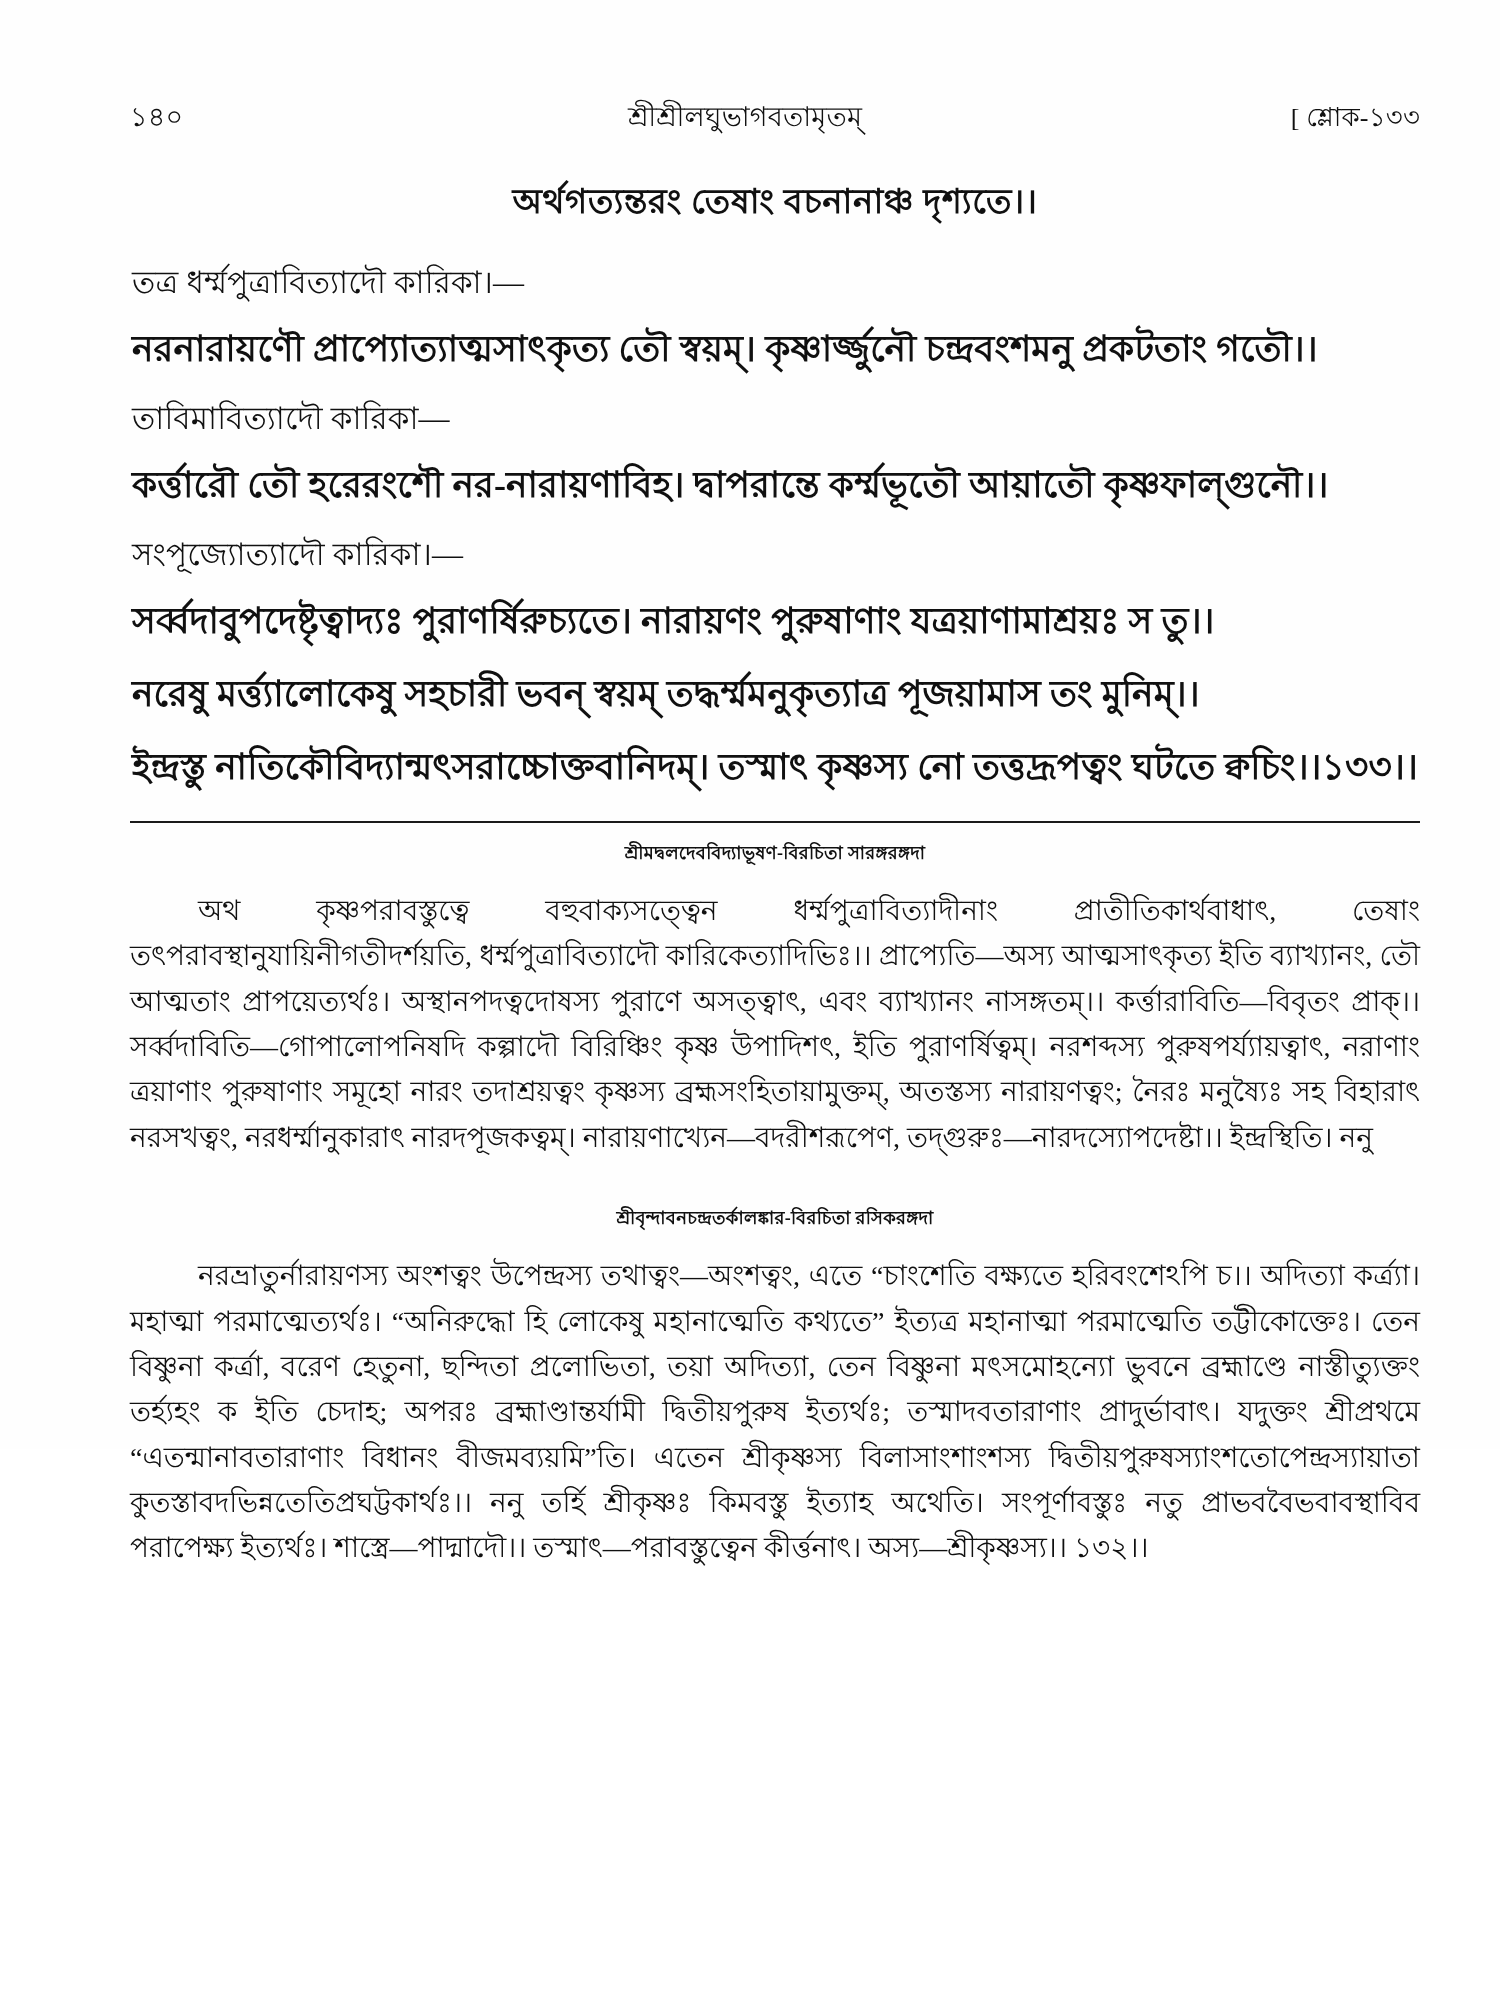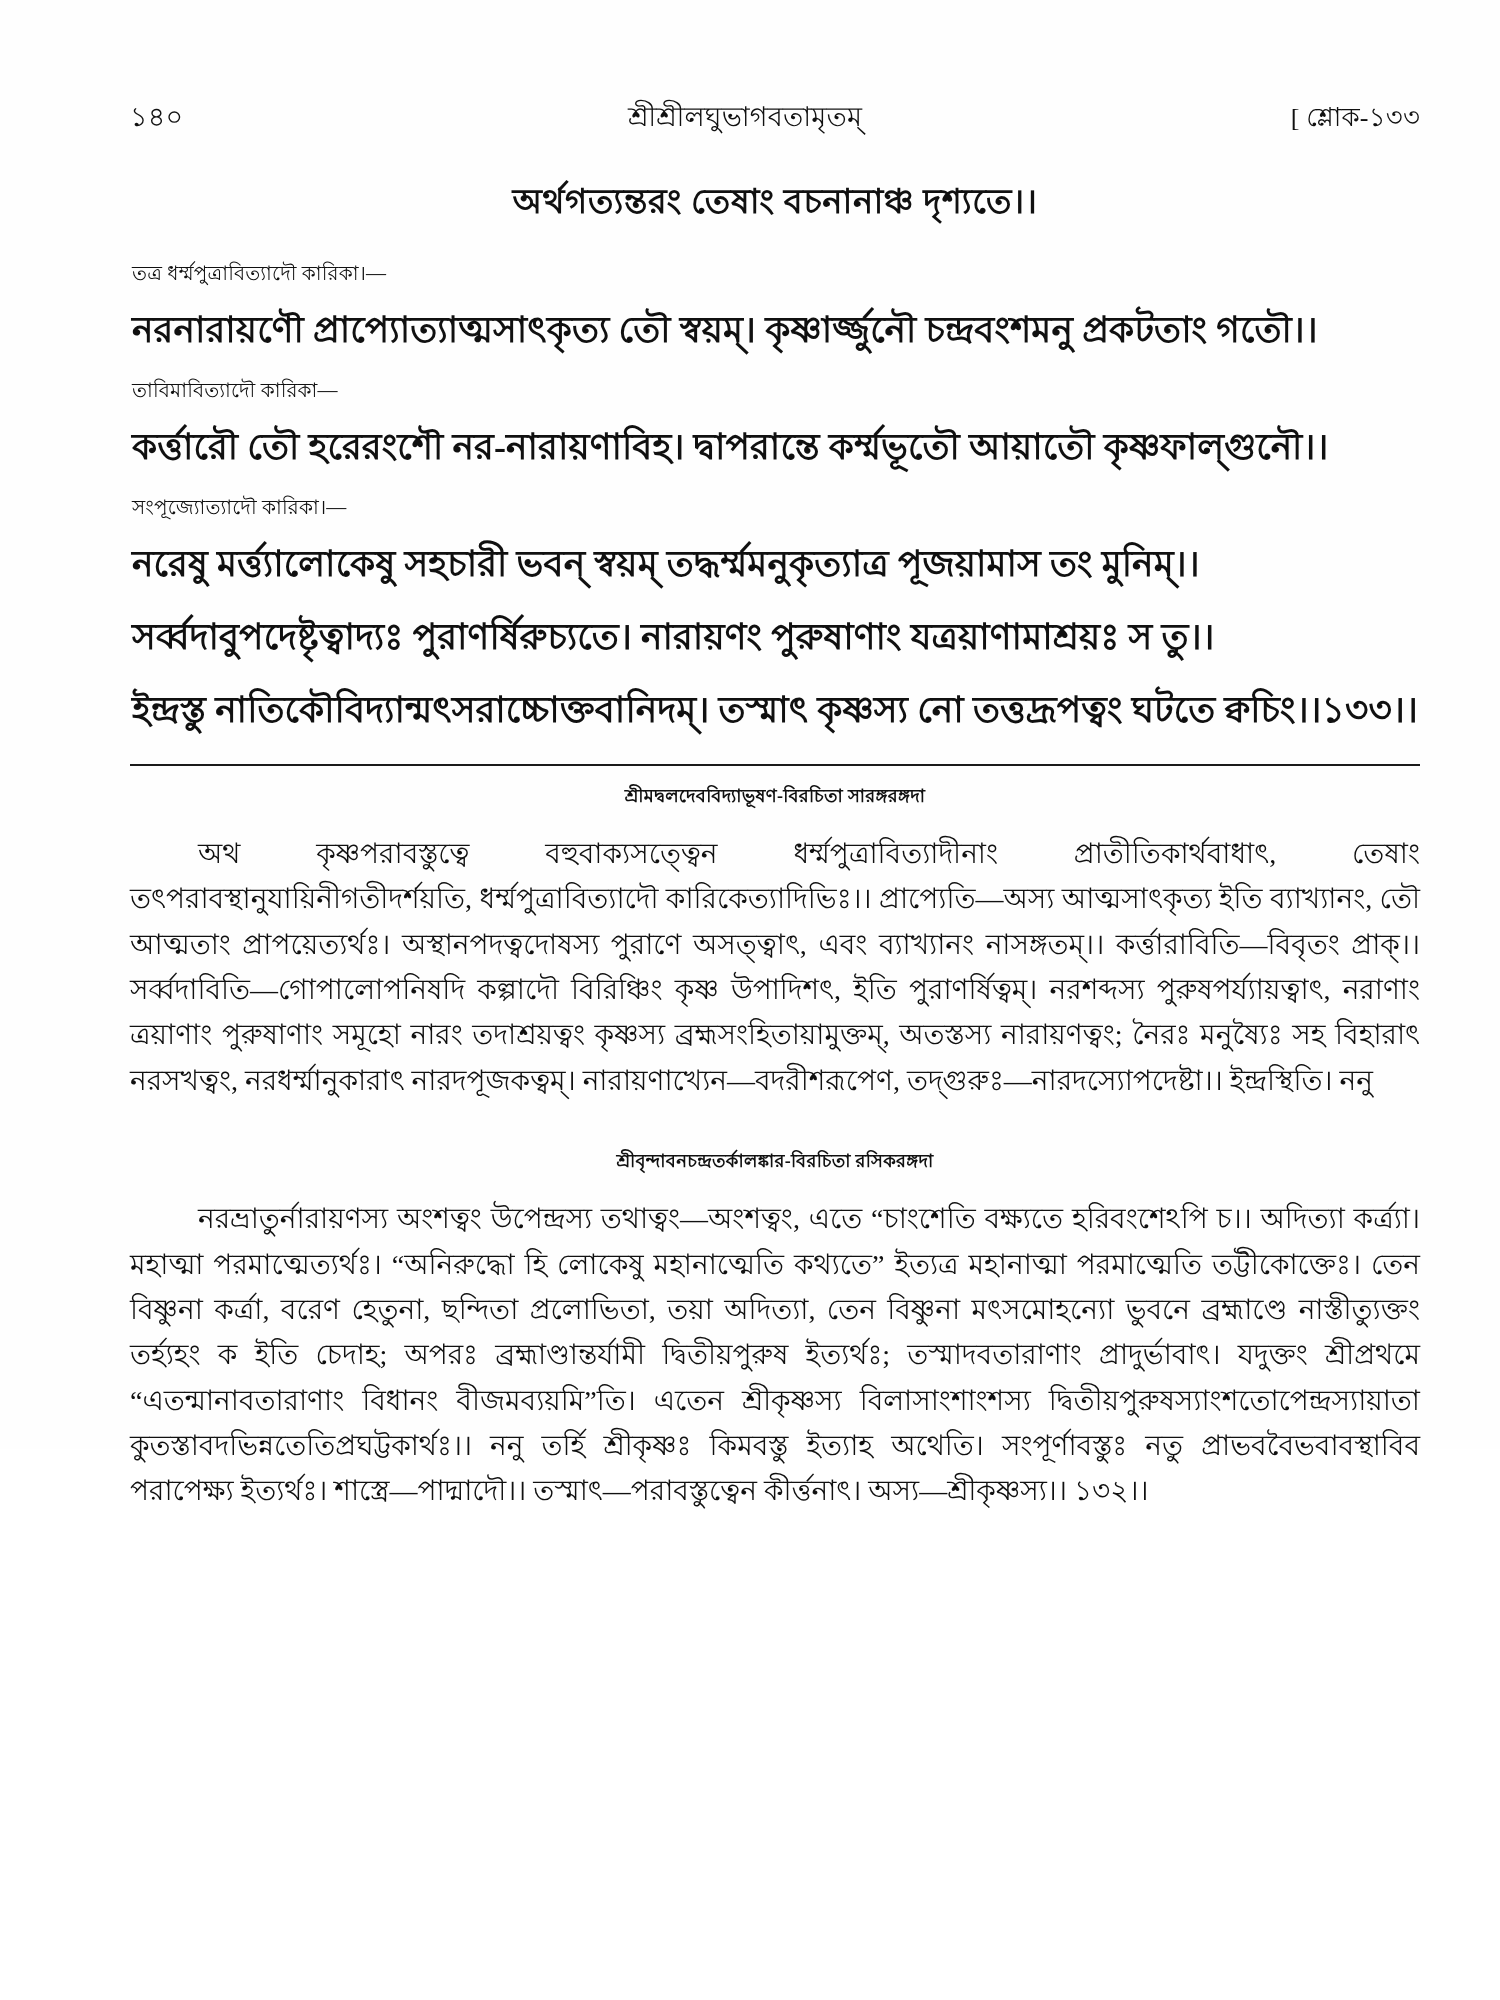--- a/index.html
+++ b/index.html
@@ -50,21 +50,21 @@
   
   .verse-heading {
     text-align: center;
     font-size: 34px;
     font-weight: bold;
     letter-spacing: 0.6px;
     margin: 12px 0 26px 0;
   }
   
   .intro-line {
-    font-size: 20px;
+    font-size: 31px;
     margin: 0 0 11px 2px;
     letter-spacing: 0.2px;
   }
   .verse-line {
     font-size: 36px;
     font-weight: bold;
     margin: 0 0 13px 2px;
     letter-spacing: 0.1px;
     white-space: nowrap;
   }
@@ -106,22 +106,22 @@
   </div>
 
   <div class="verse-heading">অর্থগত্যন্তরং তেষাং বচনানাঞ্চ দৃশ্যতে।।</div>
 
   <div class="verse-block">
     <div class="intro-line">তত্র ধর্ম্মপুত্রাবিত্যাদৌ কারিকা।—</div>
     <div class="verse-line">নরনারায়ণৌ প্রাপ্যোত্যাত্মসাৎকৃত্য তৌ স্বয়ম্। কৃষ্ণার্জ্জুনৌ চন্দ্রবংশমনু প্রকটতাং গতৌ।।</div>
     <div class="intro-line">তাবিমাবিত্যাদৌ কারিকা—</div>
     <div class="verse-line">কর্ত্তারৌ তৌ হরেরংশৌ নর-নারায়ণাবিহ। দ্বাপরান্তে কর্ম্মভূতৌ আয়াতৌ কৃষ্ণফাল্গুনৌ।।</div>
     <div class="intro-line">সংপূজ্যোত্যাদৌ কারিকা।—</div>
+    <div class="verse-line">সর্ব্বদাবুপদেষ্টৃত্বাদ্যঃ পুরাণর্ষিরুচ্যতে। নারায়ণং পুরুষাণাং যত্রয়াণামাশ্রয়ঃ স তু।।</div>
     <div class="verse-line">নরেষু মর্ত্ত্যালোকেষু সহচারী ভবন্ স্বয়ম্ তদ্ধর্ম্মমনুকৃত্যাত্র পূজয়ামাস তং মুনিম্।।</div>
-    <div class="verse-line">সর্ব্বদাবুপদেষ্টৃত্বাদ্যঃ পুরাণর্ষিরুচ্যতে। নারায়ণং পুরুষাণাং যত্রয়াণামাশ্রয়ঃ স তু।।</div>
     <div class="verse-line">ইন্দ্রস্তু নাতিকৌবিদ্যান্মৎসরাচ্চোক্তবানিদম্। তস্মাৎ কৃষ্ণস্য নো তত্তদ্রূপত্বং ঘটতে ক্বচিং।।১৩৩।।</div>
   </div>
 
   <hr class="rule">
 
   <div class="commentary-title">শ্রীমদ্বলদেববিদ্যাভূষণ-বিরচিতা  সারঙ্গরঙ্গদা</div>
   <div class="commentary-body">অথ   কৃষ্ণপরাবস্তুত্বে   বহুবাক্যসত্ত্বেন   ধর্ম্মপুত্রাবিত্যাদীনাং   প্রাতীতিকার্থবাধাৎ,  তেষাং তৎপরাবস্থানুযায়িনীগতীদর্শয়তি, ধর্ম্মপুত্রাবিত্যাদৌ কারিকেত্যাদিভিঃ।। প্রাপ্যেতি—অস্য আত্মসাৎকৃত্য ইতি ব্যাখ্যানং, তৌ আত্মতাং প্রাপয়েত্যর্থঃ। অস্থানপদত্বদোষস্য পুরাণে অসত্ত্বাৎ, এবং ব্যাখ্যানং নাসঙ্গতম্।। কর্ত্তারাবিতি—বিবৃতং প্রাক্।।    সর্ব্বদাবিতি—গোপালোপনিষদি কল্পাদৌ বিরিঞ্চিং কৃষ্ণ উপাদিশৎ, ইতি পুরাণর্ষিত্বম্। নরশব্দস্য পুরুষপর্য্যায়ত্বাৎ, নরাণাং ত্রয়াণাং পুরুষাণাং সমূহো নারং তদাশ্রয়ত্বং কৃষ্ণস্য ব্রহ্মসংহিতায়ামুক্তম্, অতস্তস্য নারায়ণত্বং; নৈরঃ মনুষ্যৈঃ সহ বিহারাৎ নরসখত্বং, নরধর্ম্মানুকারাৎ নারদপূজকত্বম্।    নারায়ণাখ্যেন—বদরীশরূপেণ,    তদ্গুরুঃ—নারদস্যোপদেষ্টা।।    ইন্দ্রস্থিতি।    ননু</div>
 
   <div class="spacer-md"></div>
 

